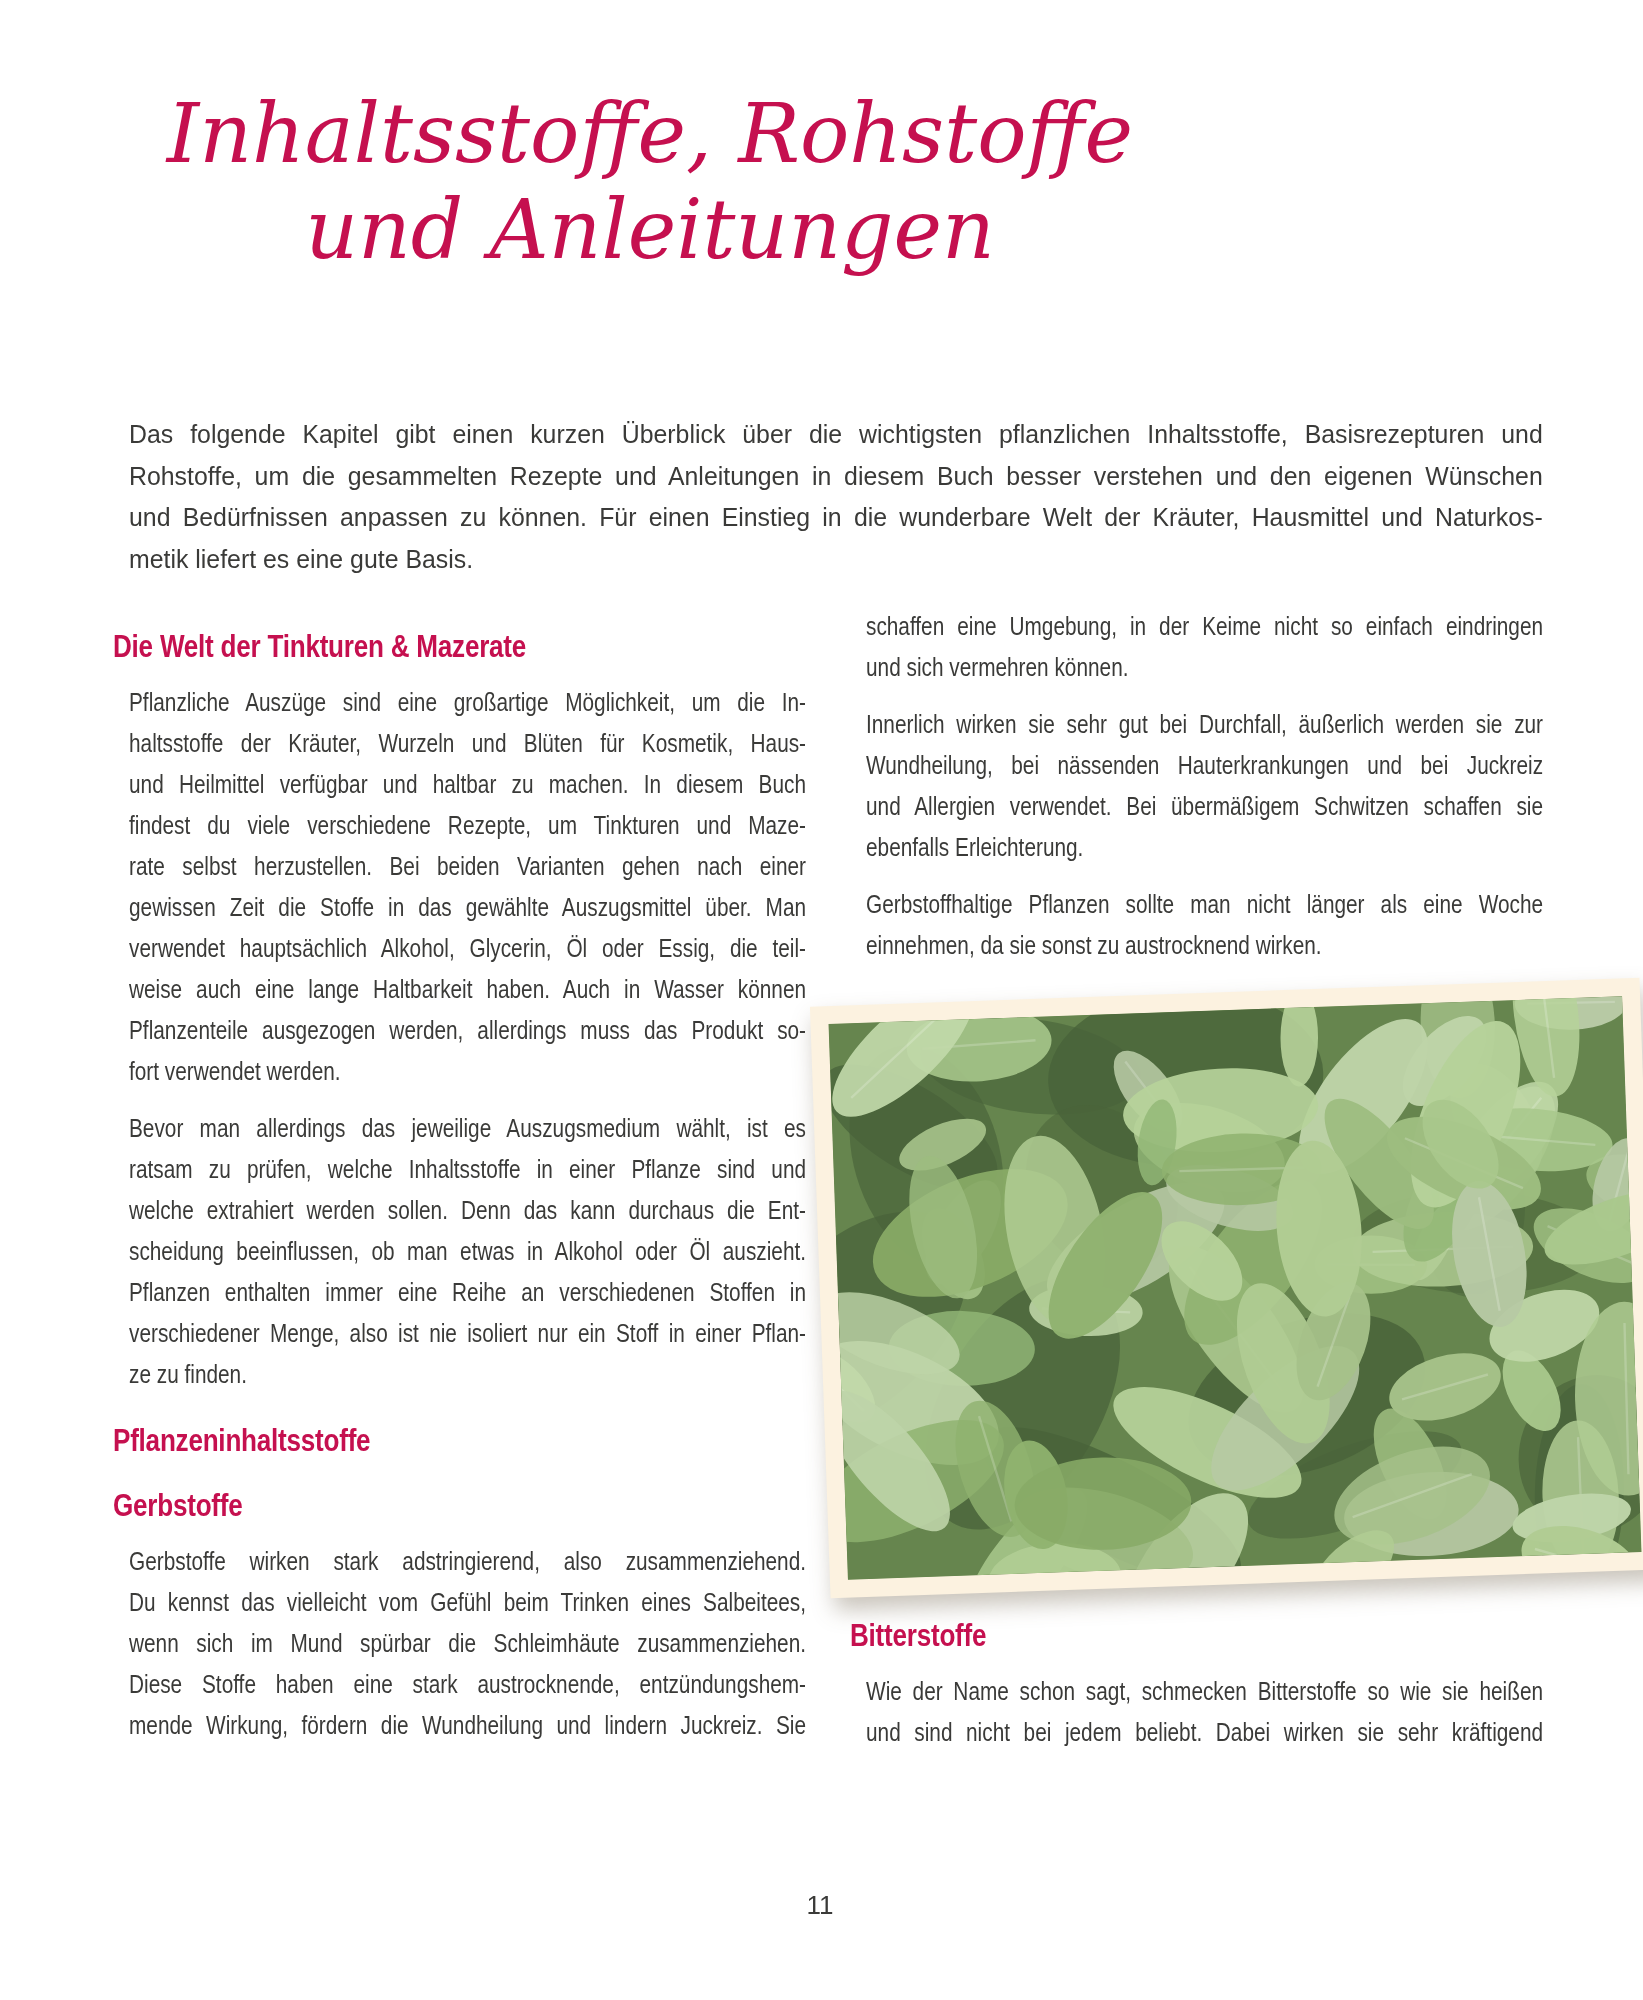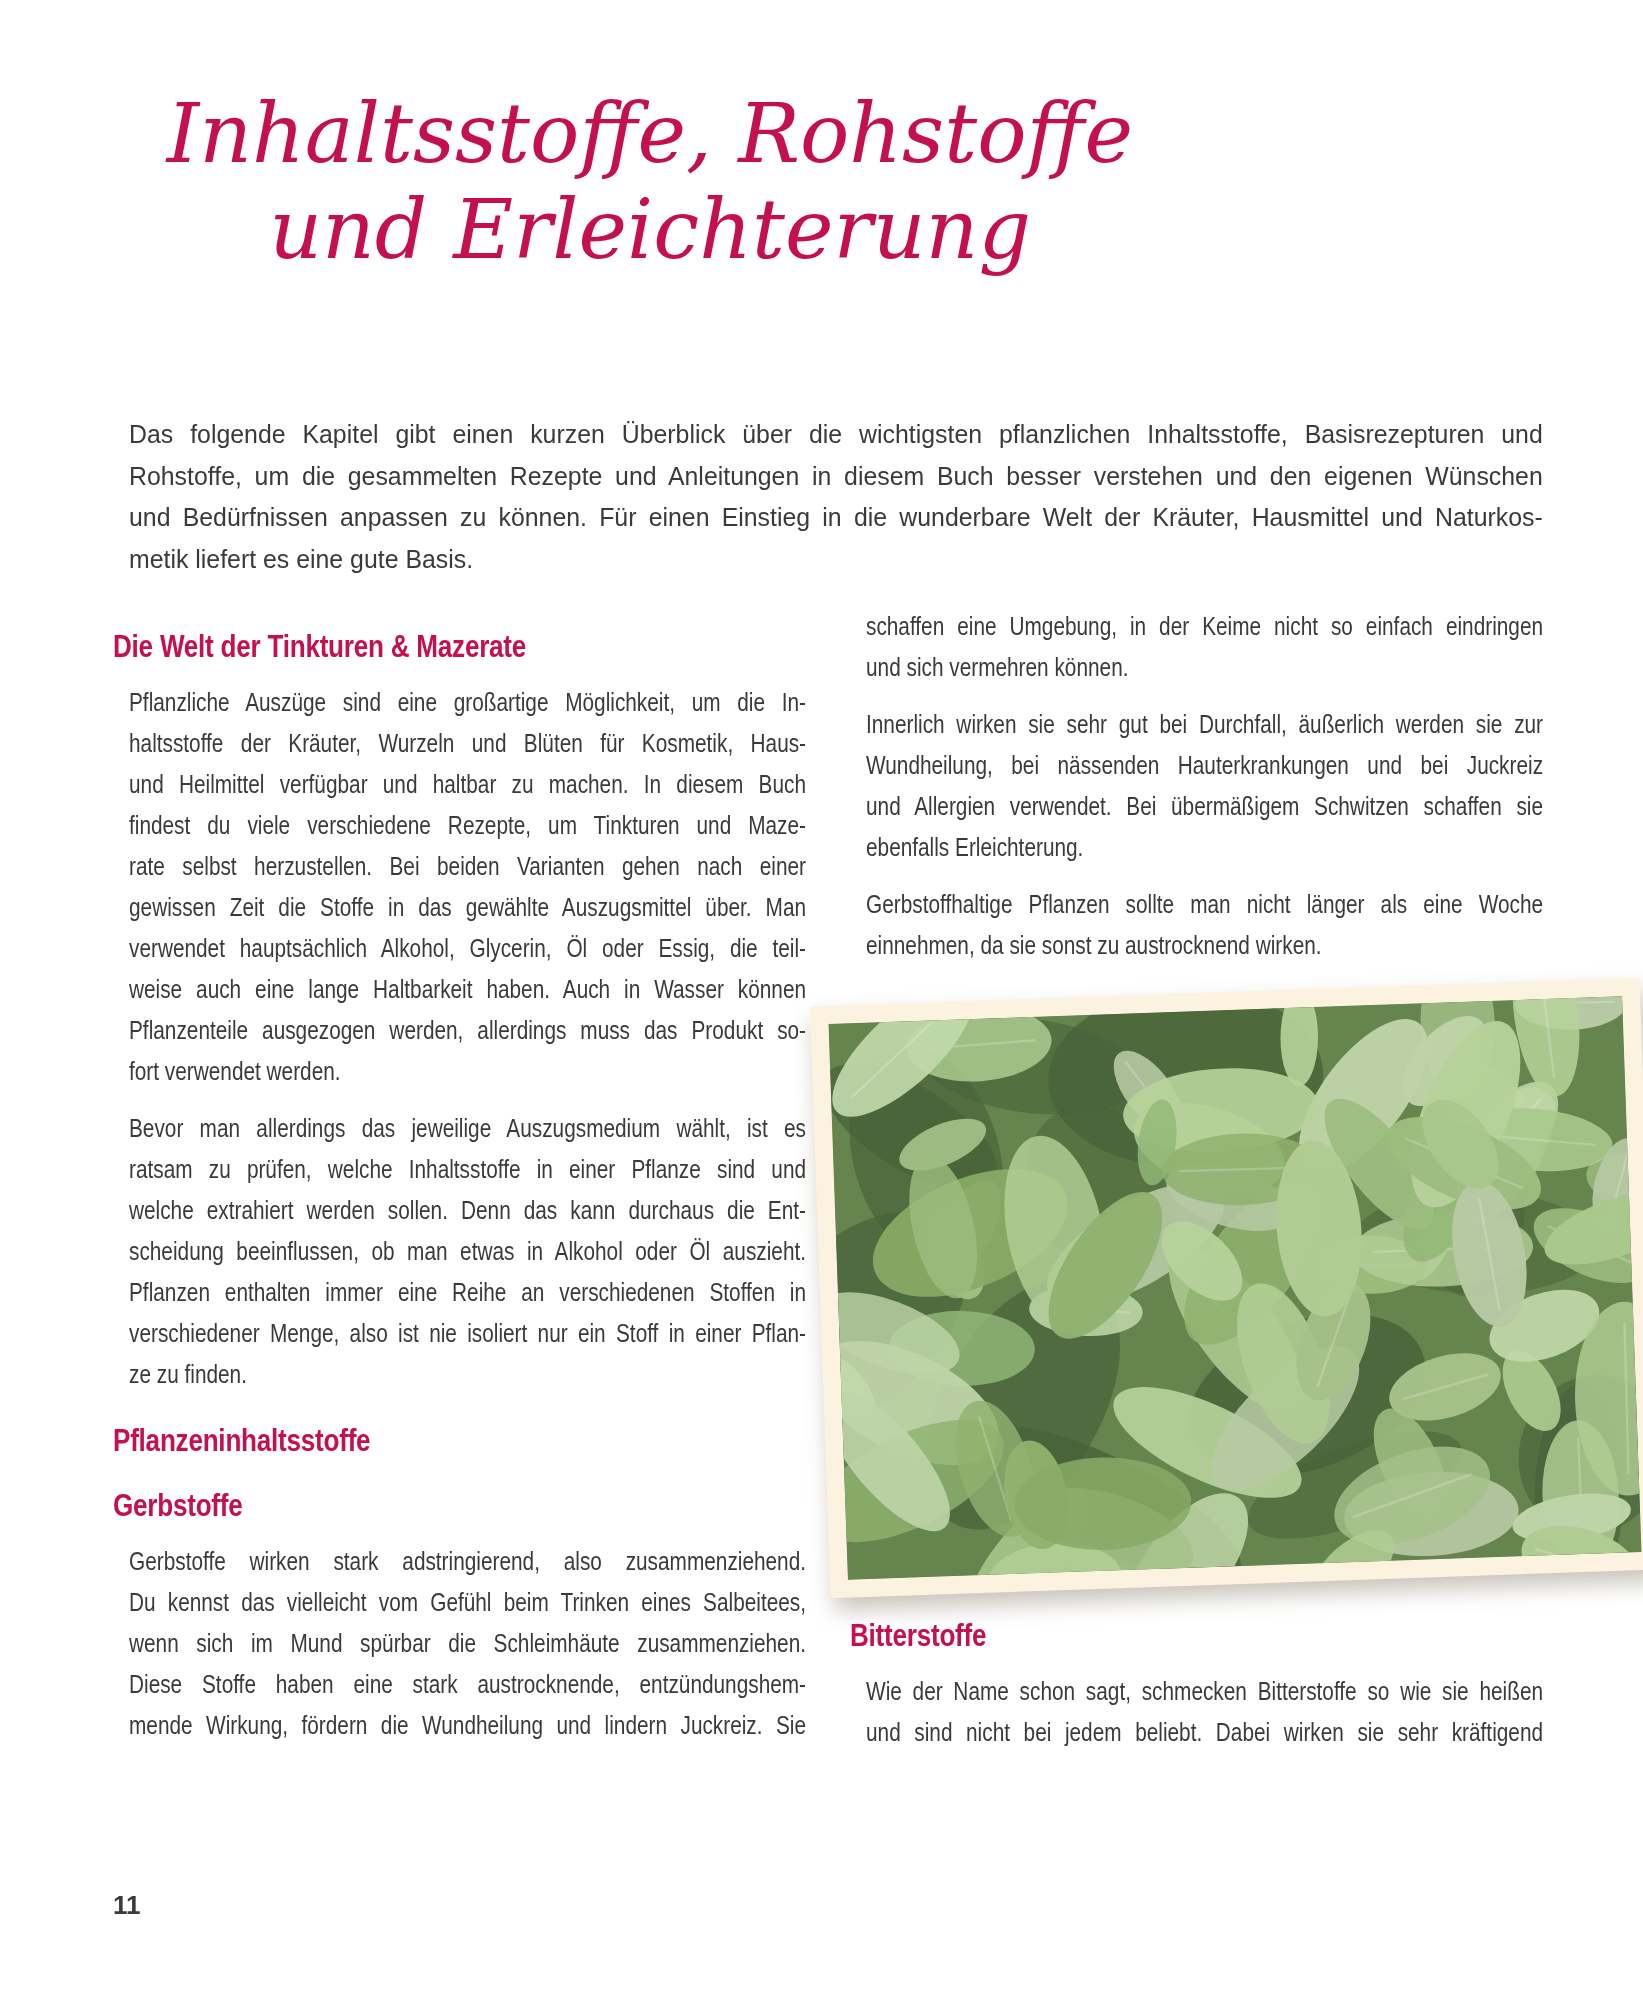--- a/index.html
+++ b/index.html
@@ -74,34 +74,33 @@
     box-shadow:4px 12px 22px rgba(100,85,60,0.35);
   }
   .photo-inner{width:100%;height:100%;overflow:hidden;background:#6b8a52;}
   .photo-inner svg{display:block;width:100%;height:100%;}
   
   .pagenum{
     position:absolute;
     top:1890px;
     left:113px;
     width:1414px;
-    text-align:left;
+    text-align:center;
     font-size:26px;
     color:#3a3a38;
-    font-weight:bold;
   }
 </style>
 </head>
 <body>
 
 <div class="page">
 
   <div class="title">
     <div class="t">Inhaltsstoffe, Rohstoffe</div>
-    <div class="t">und Erleichterung</div>
+    <div class="t">und Anleitungen</div>
   </div>
 
   <div class="intro">
       <div class="para">
         <div class="line">Das folgende Kapitel gibt einen kurzen Überblick über die wichtigsten pflanzlichen Inhaltsstoffe, Basisrezepturen und</div>
         <div class="line">Rohstoffe, um die gesammelten Rezepte und Anleitungen in diesem Buch besser verstehen und den eigenen Wünschen</div>
         <div class="line">und Bedürfnissen anpassen zu können. Für einen Einstieg in die wunderbare Welt der Kräuter, Hausmittel und Naturkos-</div>
         <div class="line end">metik liefert es eine gute Basis.</div>
       </div>
     </div>

